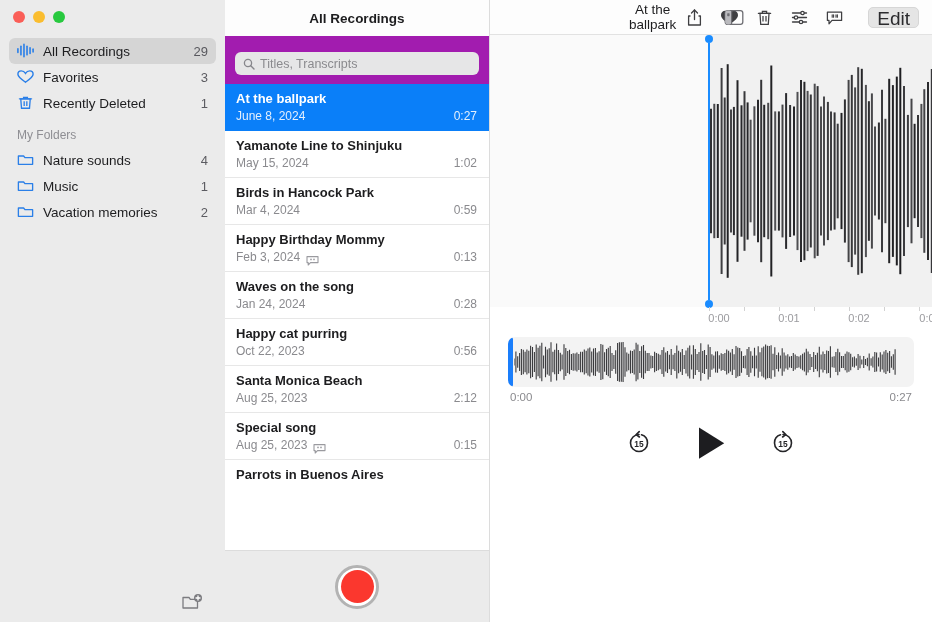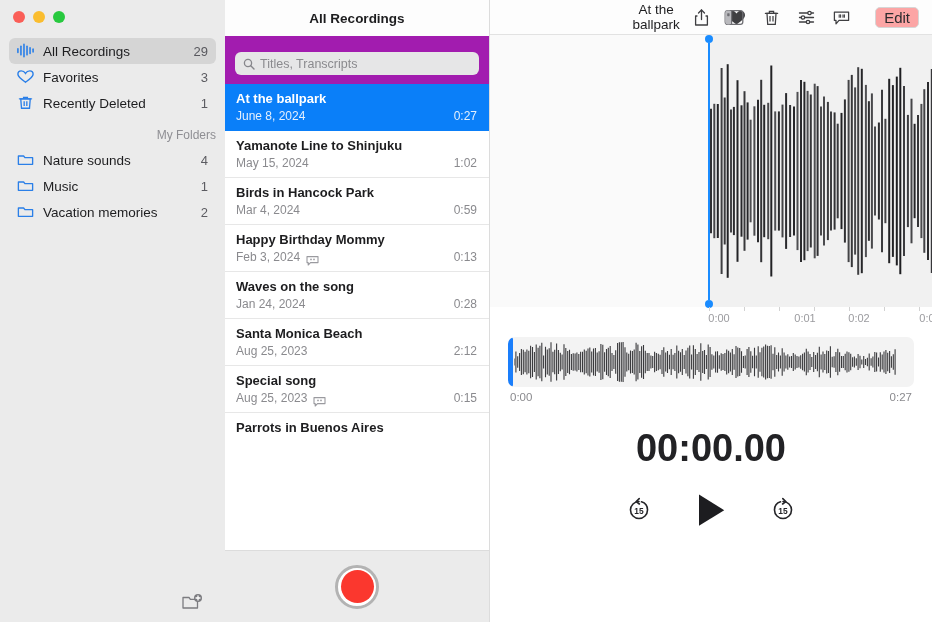--- a/index.html
+++ b/index.html
@@ -52,21 +52,20 @@
     display: flex; align-items: center; justify-content: center;
     color: #2a7fe8;
     flex: 0 0 19px;
   }
   .sb-row .label { flex: 1 1 auto; white-space: nowrap; }
   .sb-row .count { color: #3c3c43; font-size: 13px; opacity: .82; }
   .sb-group {
     font-size: 12px; color: #8e8e93;
     padding: 12px 0 5px 8px;
     font-weight: 400;
-    text-align: right;
   }
   .sb-footer {
     height: 40px;
     display: flex; align-items: center; justify-content: flex-end;
     padding-right: 22px;
   }
   .newfolder-btn { width: 22px; height: 20px; color: #7c7c80; display:block; }
 
   
   .listcol {
@@ -169,23 +168,23 @@
   }
   .tb-actions { display: flex; align-items: center; gap: 16px; }
   .tb-btn {
     width: 19px; height: 19px; color: #3f3f42;
     display: flex; align-items: center; justify-content: center;
     background: none; border: 0; padding: 0;
   }
   .edit-btn {
     height: 21px; padding: 0 8px;
     border: 1px solid #d6d6d6; border-radius: 5px;
-    background: #fca5a5;
+    background: #e5e5e5;
     font-family: "Liberation Sans", sans-serif;
-    font-size: 15px; color: #2b2b2e;
+    font-size: 19px; color: #2b2b2e;
     margin-left: 8px;
   }
 
   
   .wave-main-wrap {
     height: 288px; position: relative;
     background: #ffffff;
     overflow: hidden;
   }
   .wave-bg-left {
@@ -434,20 +433,27 @@
       </div>
 
       <div class="rec-row">
         <div class="rec-title">Waves on the song</div>
         <div class="rec-sub">
           <span class="rec-date">Jan 24, 2024</span>
           <span class="rec-dur">0:28</span>
         </div>
       </div>
 
+      <div class="rec-row">
+        <div class="rec-title">Happy cat purring</div>
+        <div class="rec-sub">
+          <span class="rec-date">Oct 22, 2023</span>
+          <span class="rec-dur">0:56</span>
+        </div>
+      </div>
 
       <div class="rec-row">
         <div class="rec-title">Santa Monica Beach</div>
         <div class="rec-sub">
           <span class="rec-date">Aug 25, 2023</span>
           <span class="rec-dur">2:12</span>
         </div>
       </div>
 
       <div class="rec-row">
@@ -620,21 +626,21 @@
       </div>
       <div class="timeline">
         <span class="tick" style="left:219px"></span>
         <span class="tick" style="left:254px"></span>
         <span class="tick" style="left:289px"></span>
         <span class="tick" style="left:324px"></span>
         <span class="tick" style="left:359px"></span>
         <span class="tick" style="left:394px"></span>
         <span class="tick" style="left:429px"></span>
         <span class="tlabel" style="left:229px">0:00</span>
-        <span class="tlabel" style="left:315px">0:01</span>
+        <span class="tlabel" style="left:299px">0:01</span>
         <span class="tlabel" style="left:369px">0:02</span>
         <span class="tlabel" style="left:437px">0:0</span>
       </div>
     </div>
 
     <div class="wave-over-wrap">
       <div class="wave-over">
         <svg width="390" height="50" viewBox="0 0 390 50" preserveAspectRatio="none">
           <g id="overbars" stroke="#3a3a3d" stroke-width="1.1" stroke-linecap="butt">
               <line x1="0.0" y1="21.6" x2="0.0" y2="28.4"></line>
@@ -847,21 +853,20 @@
             </g>
         </svg>
         <span class="over-playhead"></span>
       </div>
       <div class="over-times">
         <span>0:00</span>
         <span>0:27</span>
       </div>
     </div>
 
-    <div class="bigtime">00:00.00</div>
 
     <div class="transport">
       <button class="skip-btn">
         <svg viewBox="0 0 28 28">
           <path d="M14 5.5 A8.5 8.5 0 1 0 22.5 14 A8.5 8.5 0 0 0 16.5 5.85" fill="none" stroke="#252528" stroke-width="1.6" stroke-linecap="round"></path>
           <path d="M14.2 2.6 L11.2 5.6 L14.4 8" fill="none" stroke="#252528" stroke-width="1.6" stroke-linecap="round" stroke-linejoin="round"></path>
           <text x="14" y="17.6" font-family="Liberation Sans, sans-serif" font-size="8.4" font-weight="700" fill="#252528" text-anchor="middle">15</text>
         </svg>
       </button>
       <button class="play-btn">

